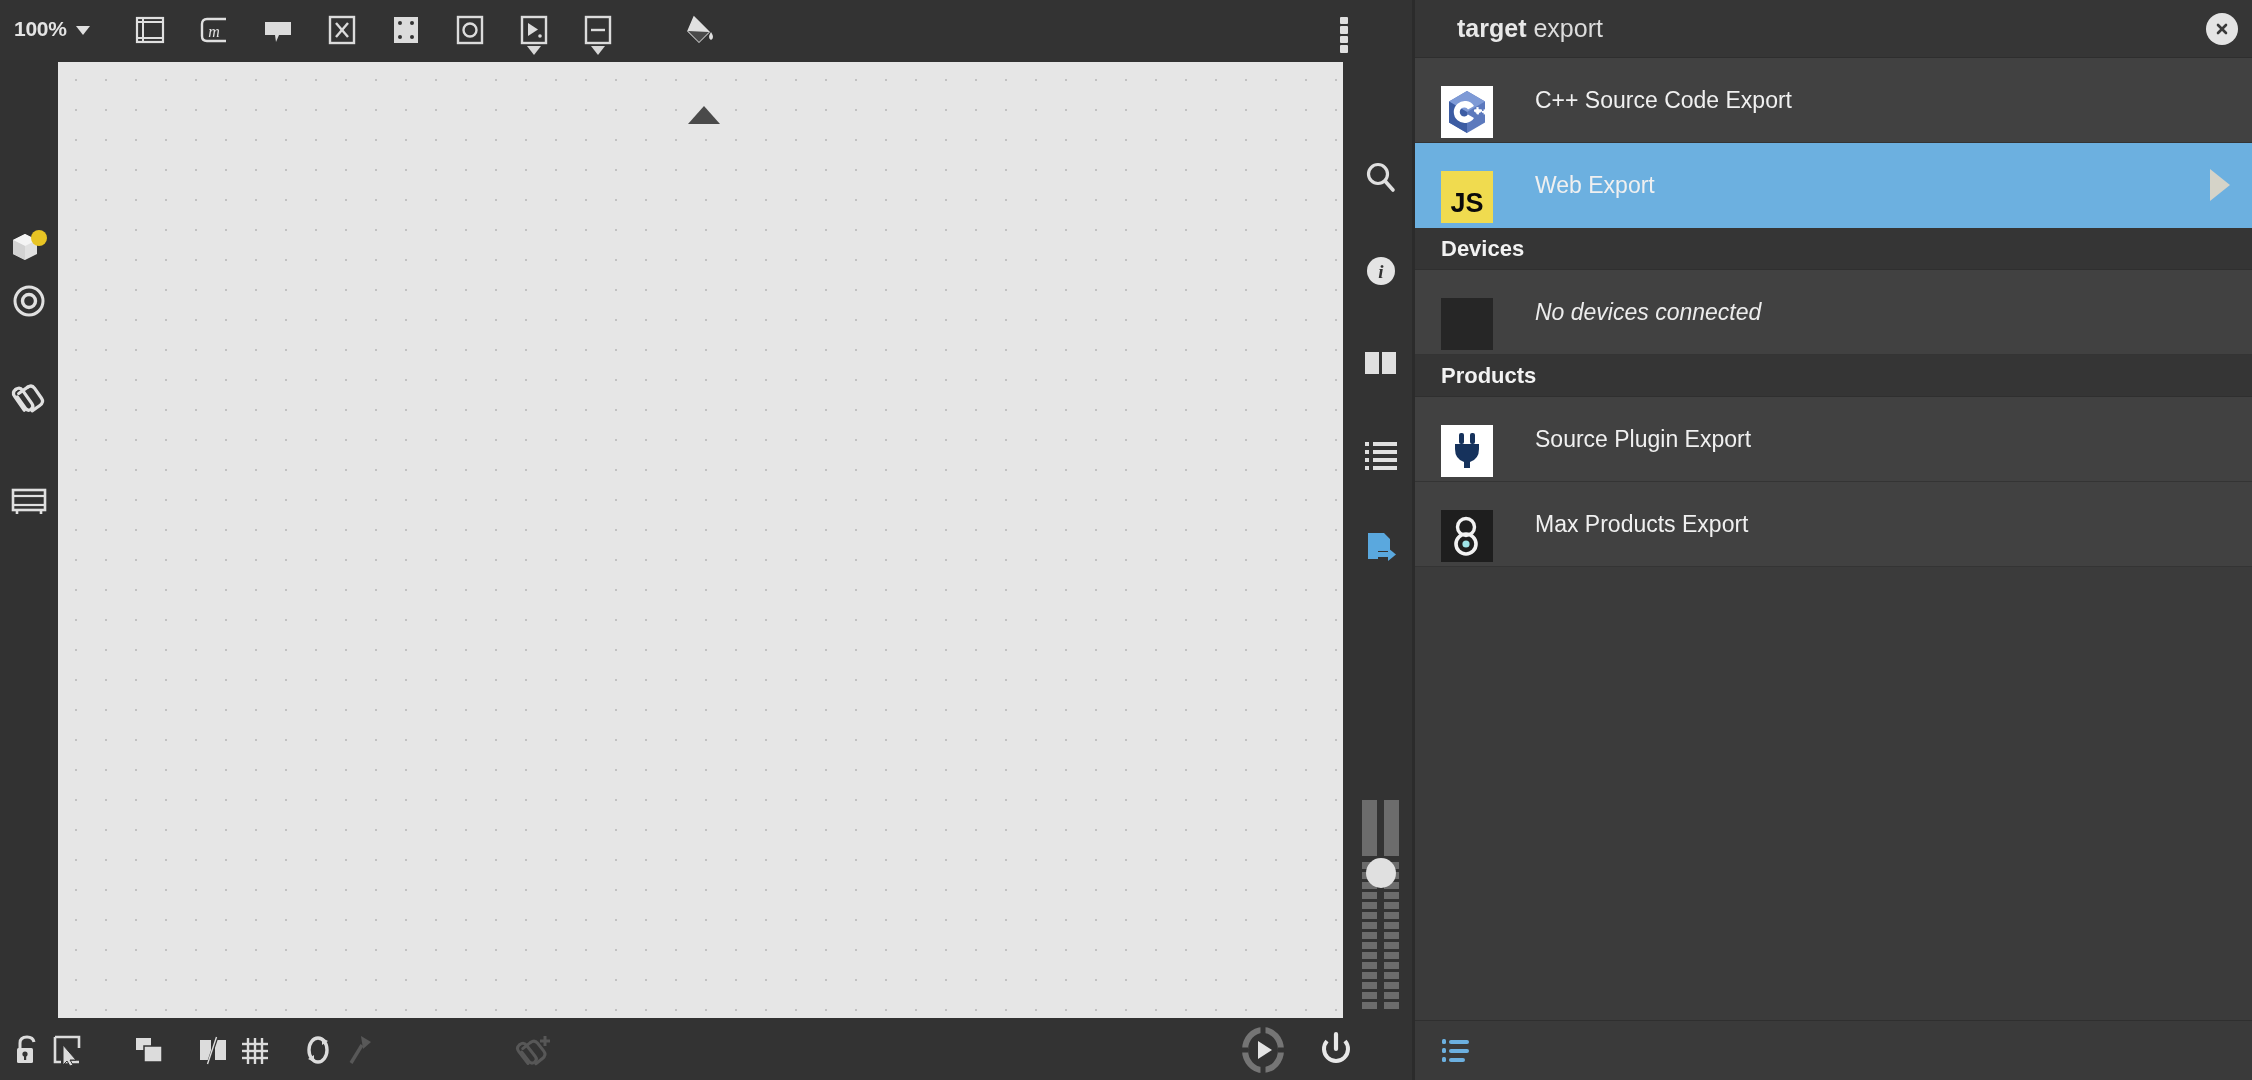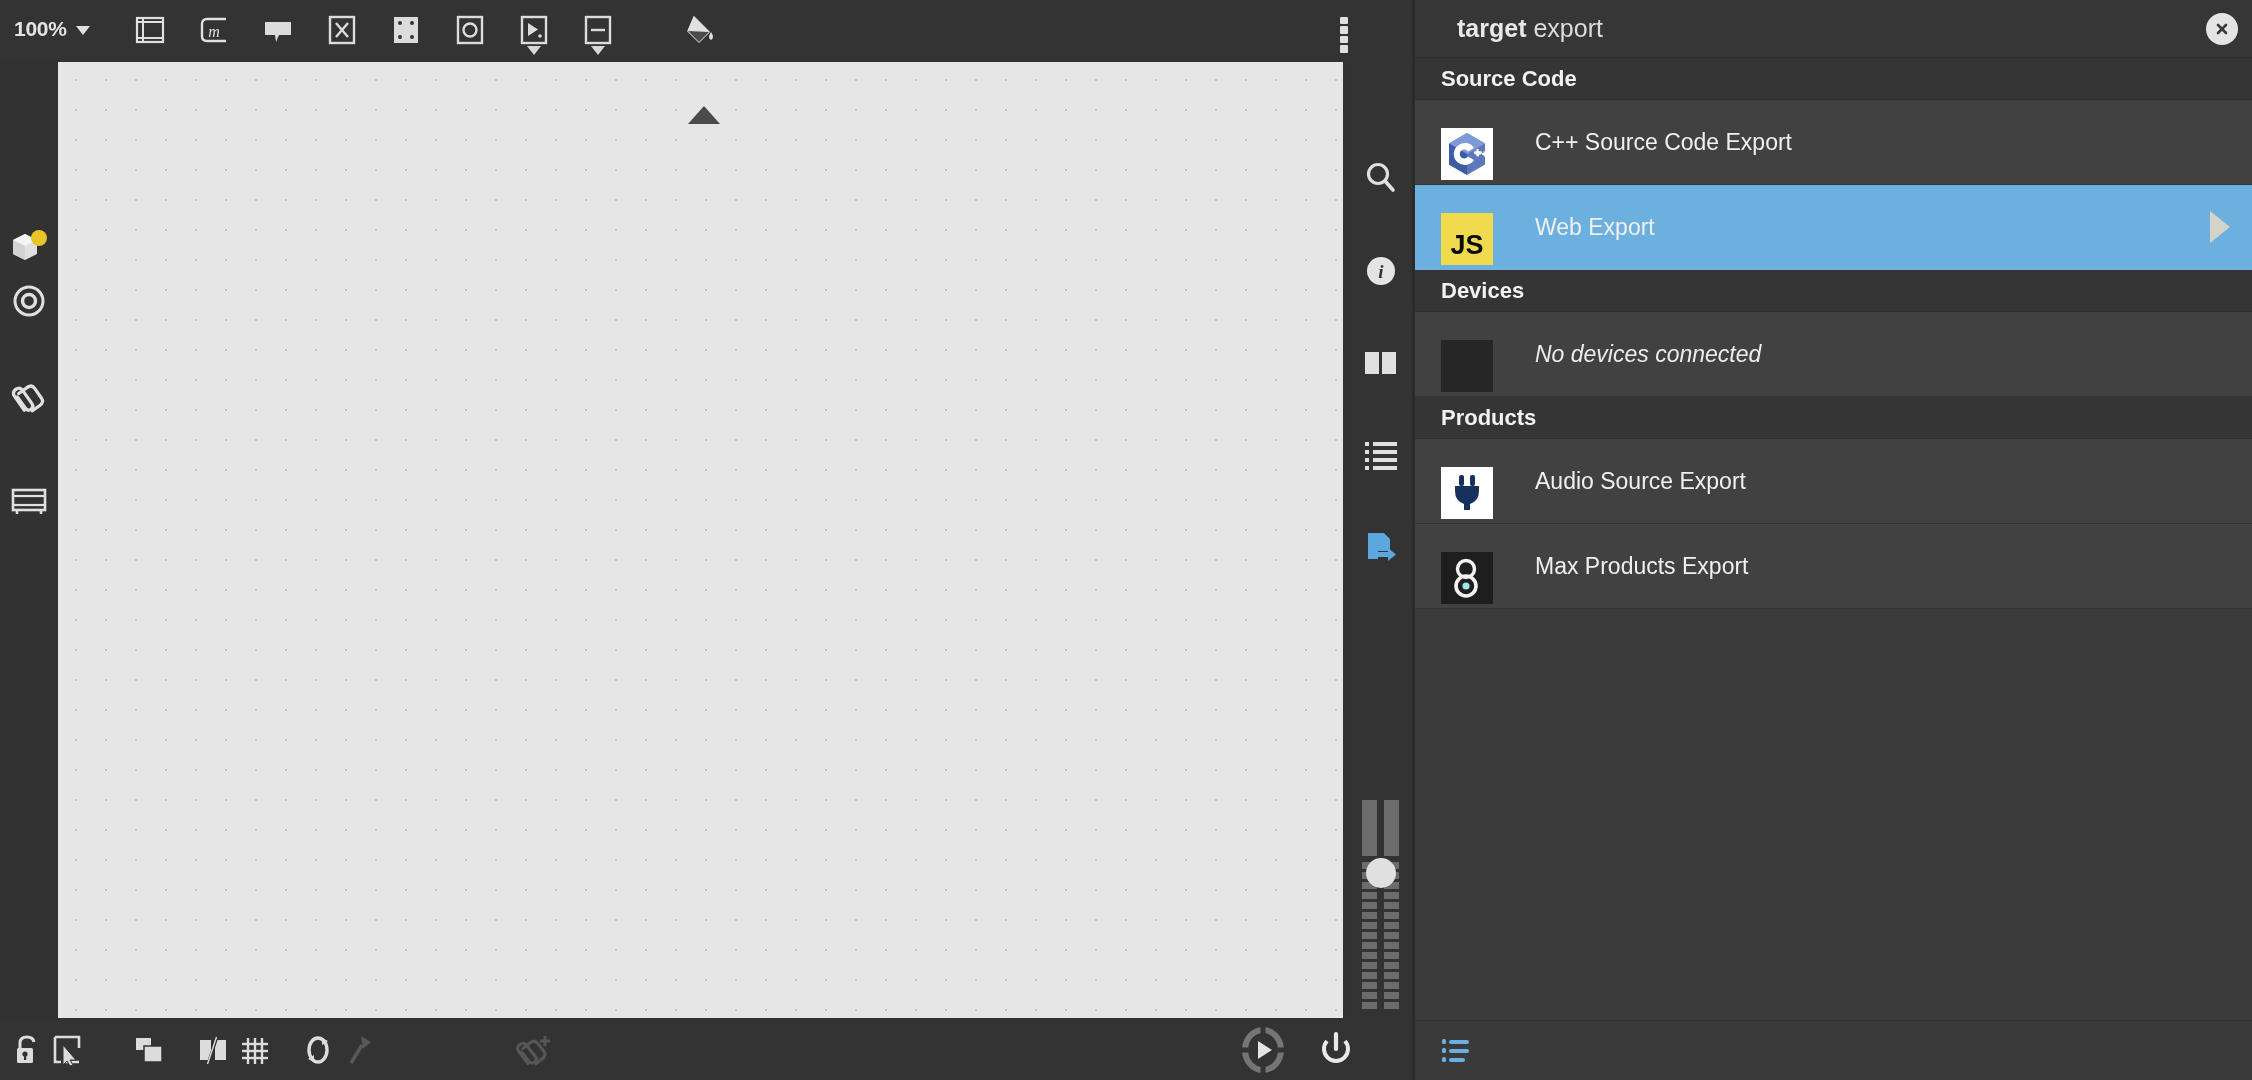--- a/index.html
+++ b/index.html
@@ -516,21 +516,20 @@
       <div class="close-btn">
         <svg width="18" height="18" viewBox="0 0 18 18">
           <line x1="5" y1="5" x2="13" y2="13" stroke="#3a3a3a" stroke-width="2.6" stroke-linecap="round"></line>
           <line x1="13" y1="5" x2="5" y2="13" stroke="#3a3a3a" stroke-width="2.6" stroke-linecap="round"></line>
         </svg>
       </div>
     </div>
 
     <div class="panel-inner">
 
-      <div class="sec-head">Source Code</div>
 
       <div class="row">
         <span class="ico">
           <svg width="52" height="52" viewBox="0 0 52 52">
             <rect x="0" y="0" width="52" height="52" fill="#ffffff"></rect>
             <path d="M26 5 L44 15.5 V36.5 L26 47 L8 36.5 V15.5 Z" fill="#5c79bd"></path>
             <path d="M26 5 L44 15.5 L26 26 L8 15.5 Z" fill="#7e9ad6"></path>
             <path d="M26 26 L26 47 L8 36.5 L8 15.5 Z" fill="#3c5ca3"></path>
             <path d="M33 20 a11 11 0 1 0 0 12 l-6 -3.5 a4.5 4.5 0 1 1 0 -5 Z" fill="#ffffff"></path>
             <g fill="#ffffff">
@@ -571,21 +570,21 @@
 
       <div class="row">
         <span class="ico">
           <svg width="52" height="52" viewBox="0 0 52 52">
             <rect x="0" y="0" width="52" height="52" fill="#ffffff"></rect>
             <rect x="18" y="8" width="5" height="11" rx="2" fill="#16325c"></rect>
             <rect x="29" y="8" width="5" height="11" rx="2" fill="#16325c"></rect>
             <path d="M14 19 H38 V24 q0 10 -9 13 v6 h-6 v-6 q-9 -3 -9 -13 Z" fill="#16325c"></path>
           </svg>
         </span>
-        <span class="rlabel">Audio Source Export</span>
+        <span class="rlabel">Source Plugin Export</span>
       </div>
 
       <div class="row">
         <span class="ico">
           <svg width="52" height="52" viewBox="0 0 52 52">
             <rect x="0" y="0" width="52" height="52" fill="#1e1e1e"></rect>
             <circle cx="25" cy="17" r="8.5" fill="none" stroke="#f2f2f2" stroke-width="3.4"></circle>
             <circle cx="25" cy="34" r="10" fill="none" stroke="#f2f2f2" stroke-width="3.6"></circle>
             <circle cx="25" cy="34" r="3.6" fill="#9fe5e8"></circle>
           </svg>

